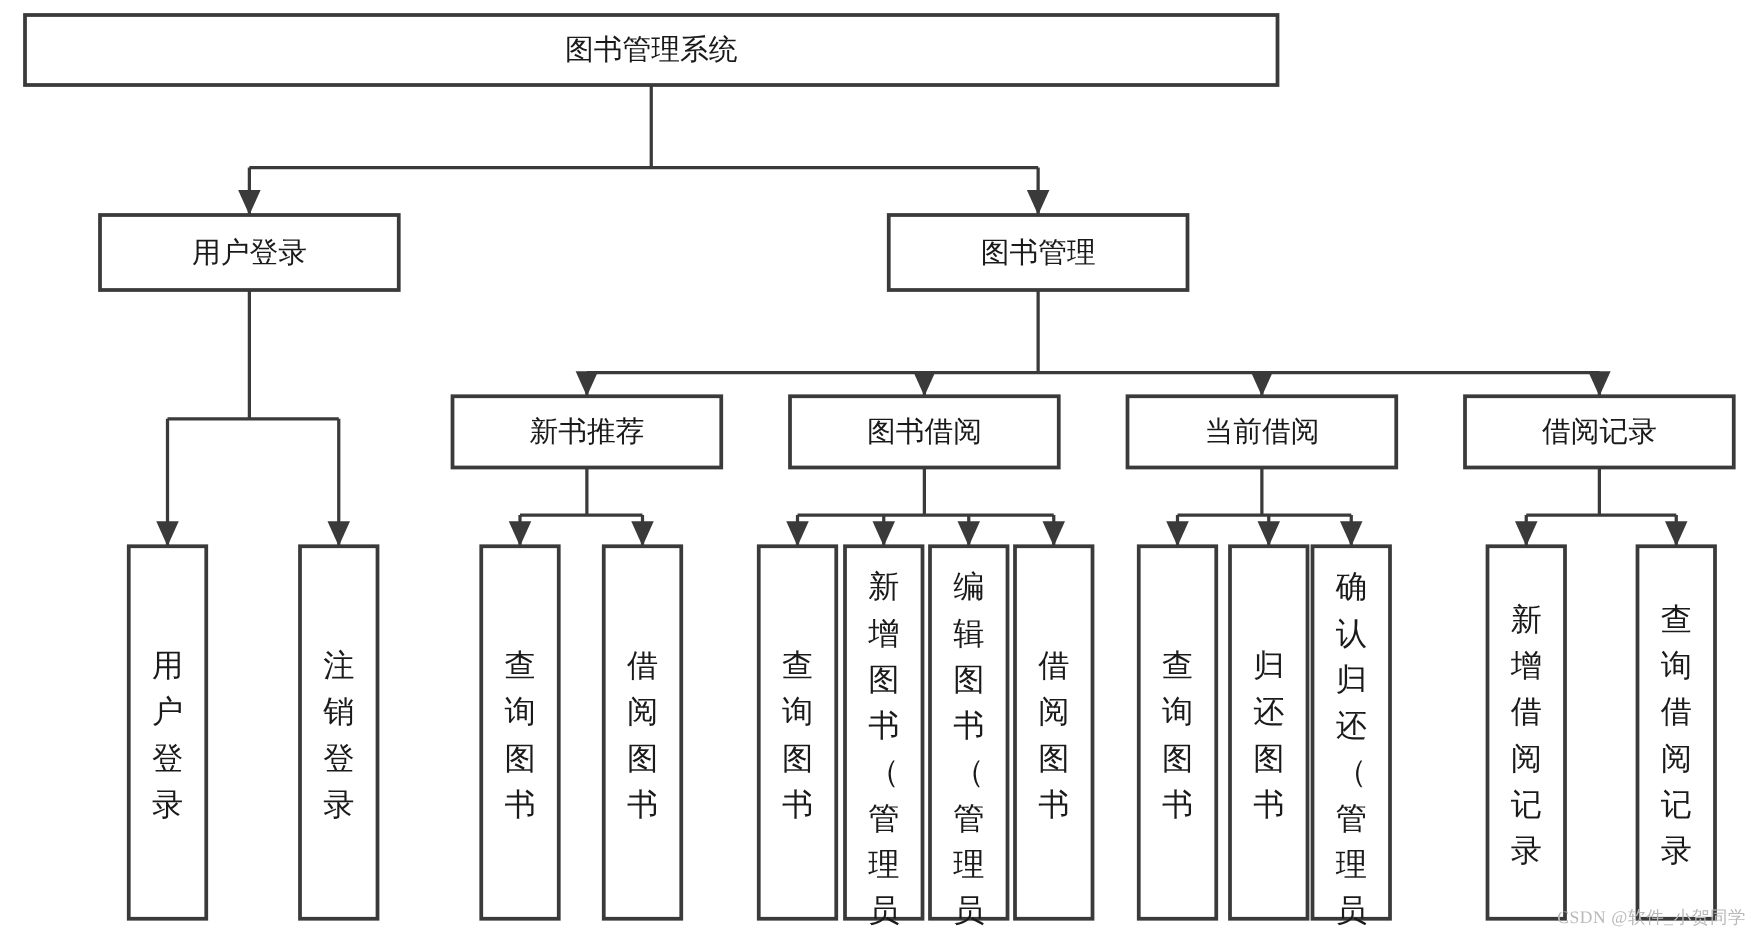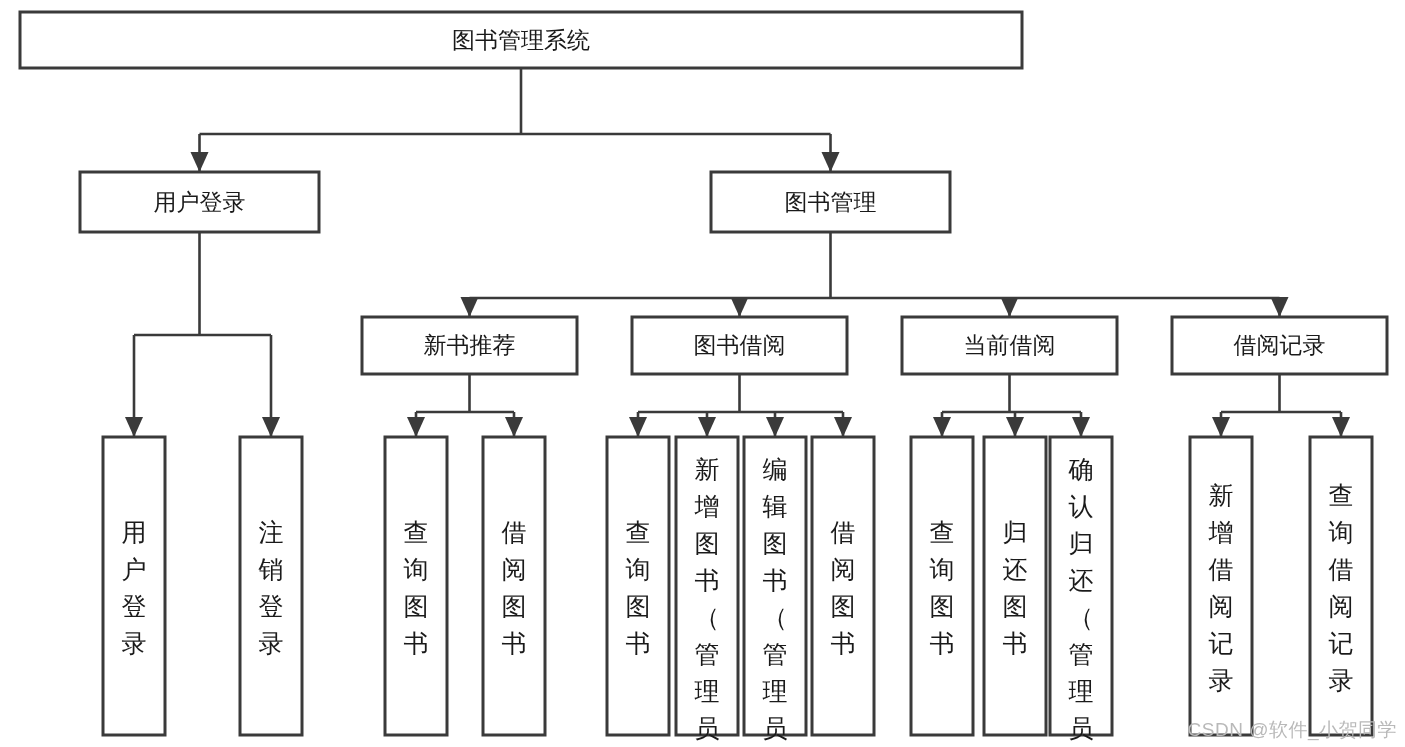--- a/index.html
+++ b/index.html
@@ -55,22 +55,22 @@
   .node-label-v {
     font-family: "DejaVu Sans", "Liberation Sans", sans-serif;
     font-size: 25px;
     fill: #1a1a1a;
     text-anchor: middle;
   }
   .watermark {
     position: absolute;
     right: 8px;
     bottom: 4px;
-    font-family: Liberation Sans, sans-serif;
-    font-size: 19px;
+    font-family: Liberation Serif, serif;
+    font-size: 14px;
     color: #b9b9b9;
     white-space: nowrap;
     letter-spacing: 0.5px;
   }
 </style>
 </head>
 <body>
 
 <div id="diagram-root">
   <svg id="diagram-svg" viewBox="0 0 1405 747">

